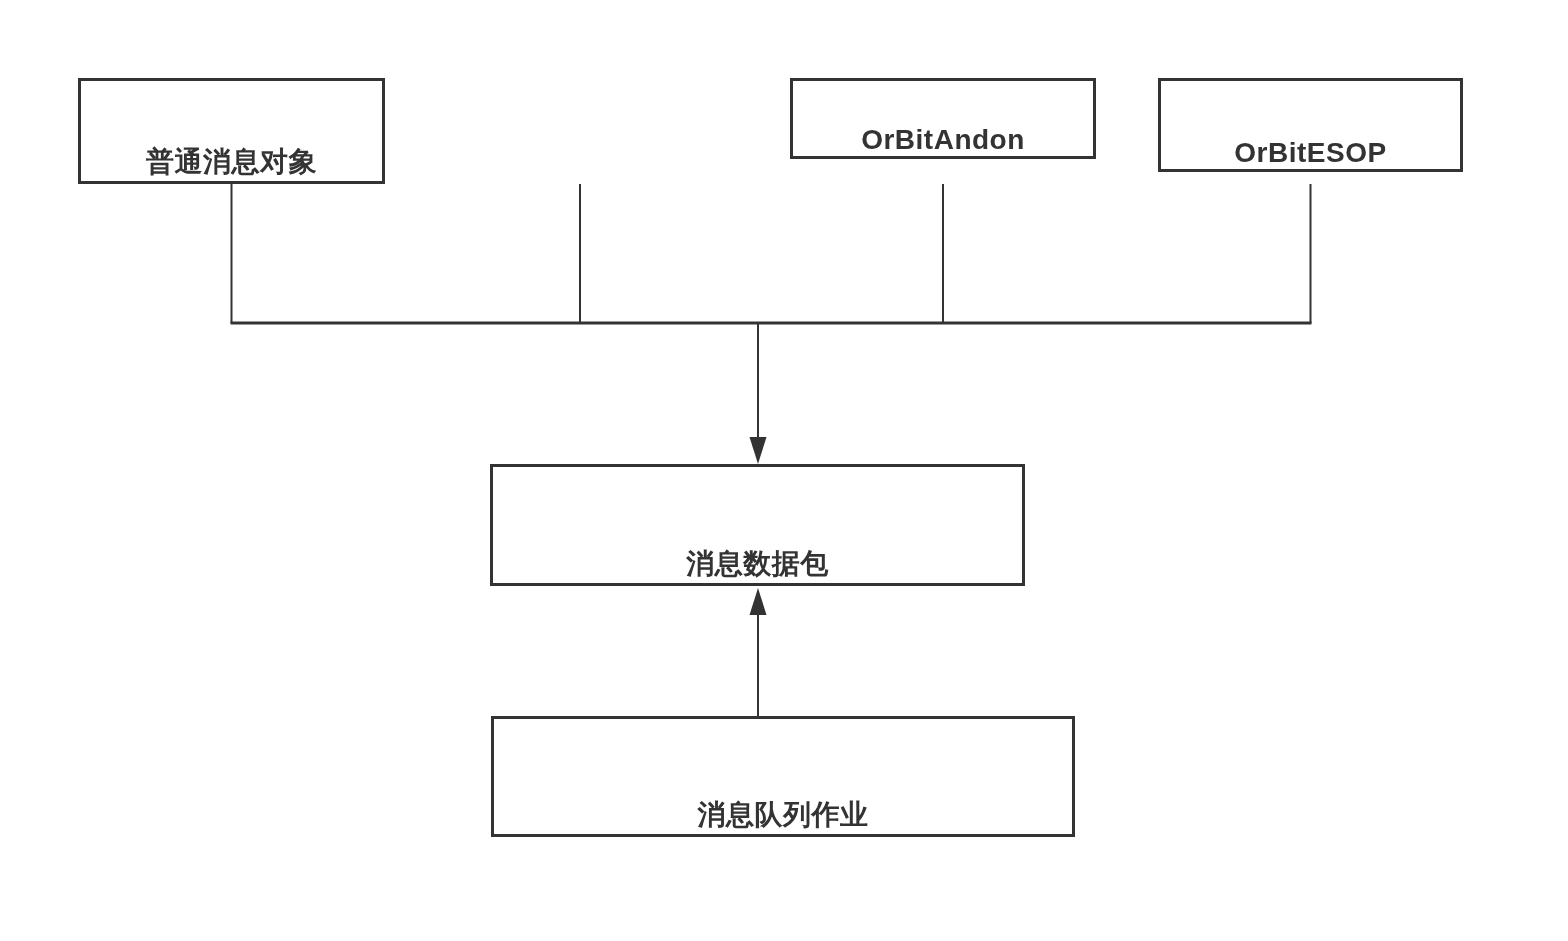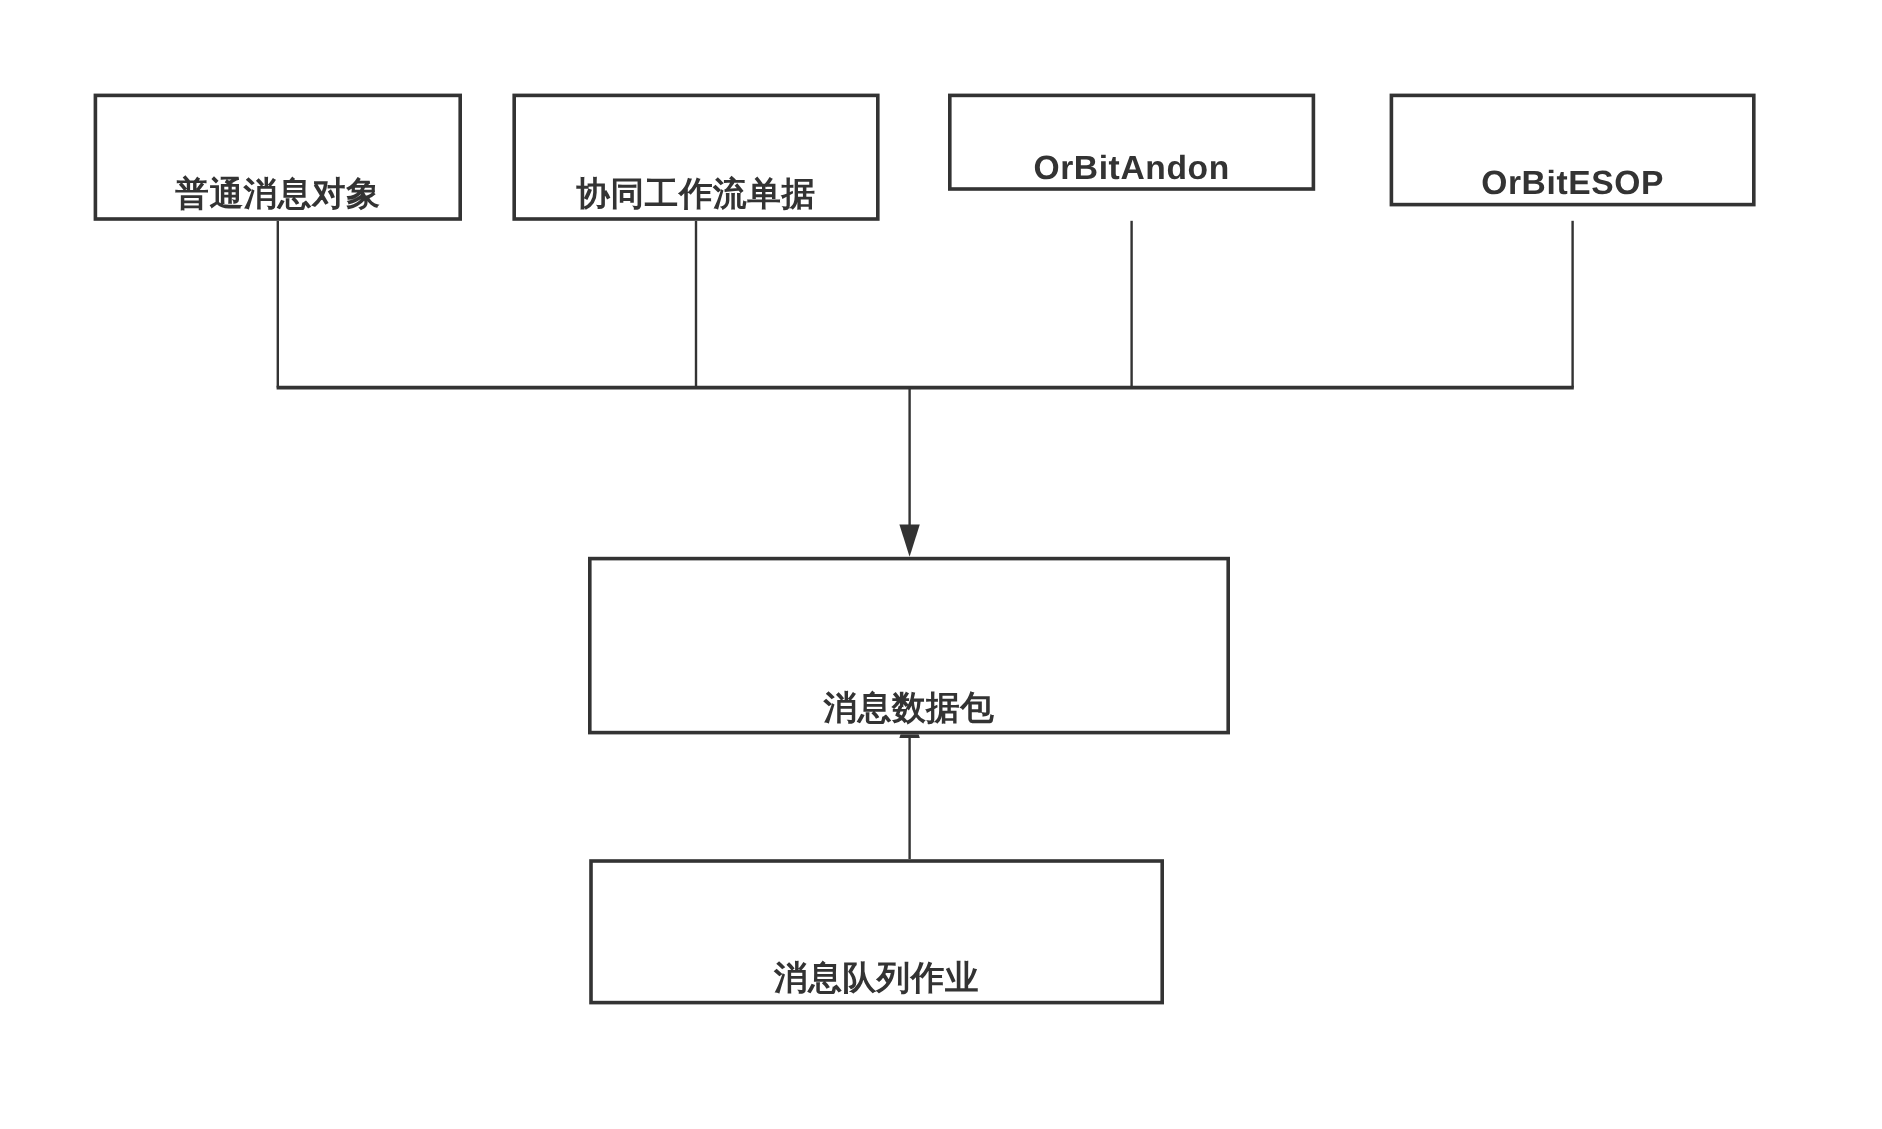--- a/index.html
+++ b/index.html
@@ -40,22 +40,22 @@
     font-size: 28px;
     font-weight: bold;
     color: var(--text);
     letter-spacing: 0.5px;
     text-align: center;
   }
   #node-source-1 { left: 78px;   top: 78px;  width: 307px; height: 106px; }
   #node-source-2 { left: 427px;  top: 78px;  width: 306px; height: 106px; }
   #node-source-3 { left: 790px;  top: 78px;  width: 306px; height: 81px; }
   #node-source-4 { left: 1158px; top: 78px;  width: 305px; height: 94px; }
-  #node-packet   { left: 490px;  top: 464px; width: 535px; height: 148px; }
-  #node-queue    { left: 491px;  top: 716px; width: 479px; height: 121px; }
+  #node-packet   { left: 490px;  top: 464px; width: 535px; height: 122px; }
+  #node-queue    { left: 491px;  top: 716px; width: 584px; height: 121px; }
 </style>
 </head>
 <body>
 
 <div class="canvas">
 
   <svg class="edge-layer" viewBox="0 0 1568 941" xmlns="http://www.w3.org/2000/svg">
 
     <line class="edge" x1="231.5" y1="184" x2="231.5" y2="323"></line>
     <line class="edge" x1="580" y1="184" x2="580" y2="323"></line>
@@ -68,23 +68,20 @@
     <polygon class="arrowhead" points="758,464 749.5,437 766.5,437"></polygon>
 
     <line class="edge" x1="758" y1="716" x2="758" y2="612"></line>
     <polygon class="arrowhead" points="758,588 749.5,615 766.5,615"></polygon>
   </svg>
 
   <div class="node" id="node-source-1">
     <span>普通消息对象</span>
   </div>
 
-  <div class="node" id="node-source-2">
-    <span>协同工作流单据</span>
-  </div>
 
   <div class="node" id="node-source-3">
     <span>OrBitAndon</span>
   </div>
 
   <div class="node" id="node-source-4">
     <span>OrBitESOP</span>
   </div>
 
   <div class="node" id="node-packet">

